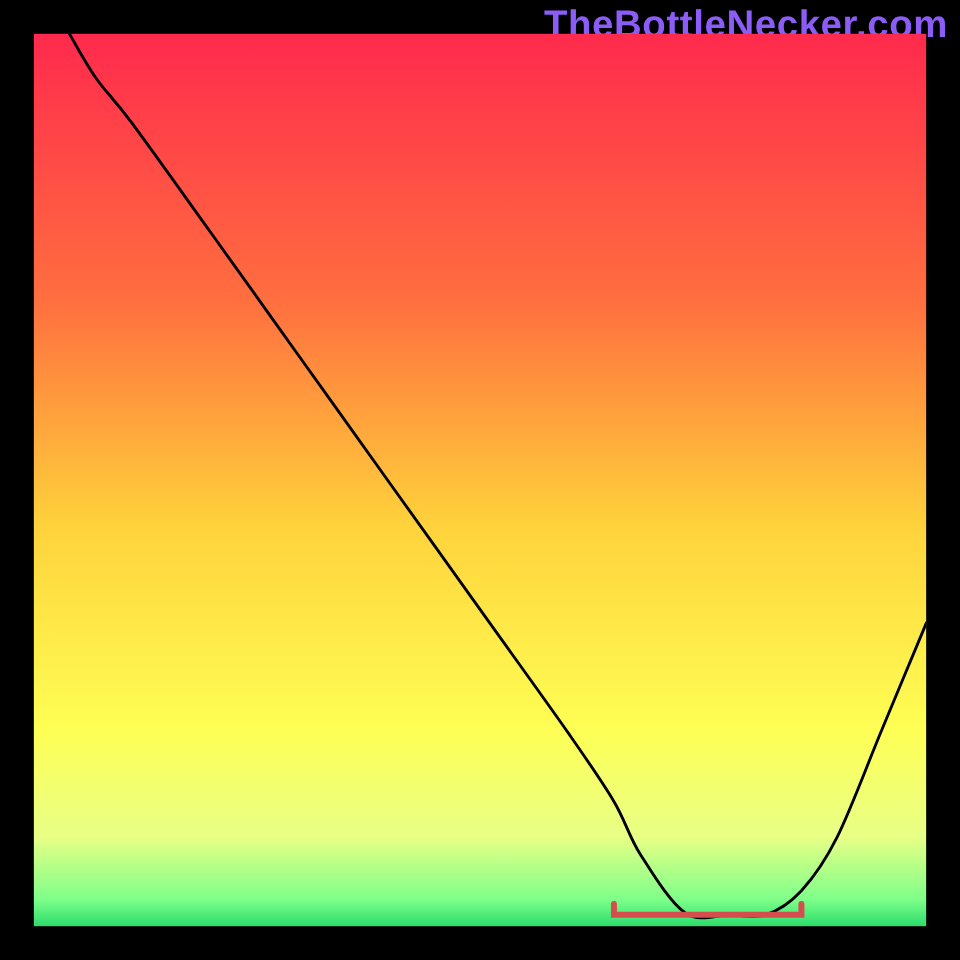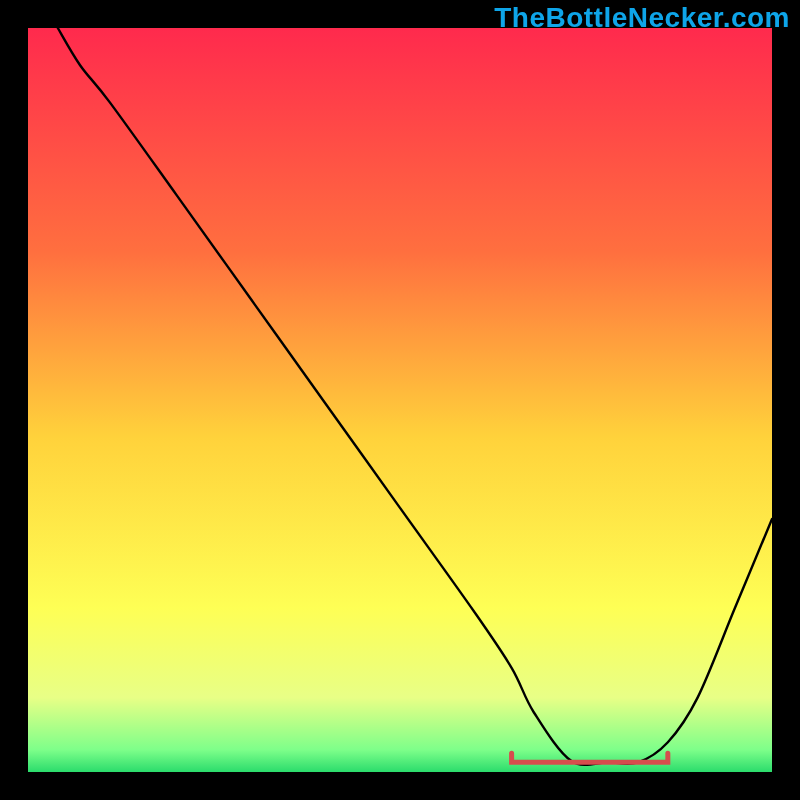--- a/index.html
+++ b/index.html
@@ -14,23 +14,23 @@
     position: relative;
     width: 800px;
     height: 800px;
     background: #000;
   }
   .watermark {
     position: absolute;
     top: 2px;
     right: 10px;
     font-family: Arial, Helvetica, sans-serif;
-    font-size: 28px;
+    font-size: 32px;
     font-weight: bold;
-    color: #0ea5e9;
+    color: #8b5cf6;
     letter-spacing: 0.5px;
     user-select: none;
   }
   .plot {
     position: absolute;
     left: 28px;
     top: 28px;
     width: 744px;
     height: 744px;
   }

